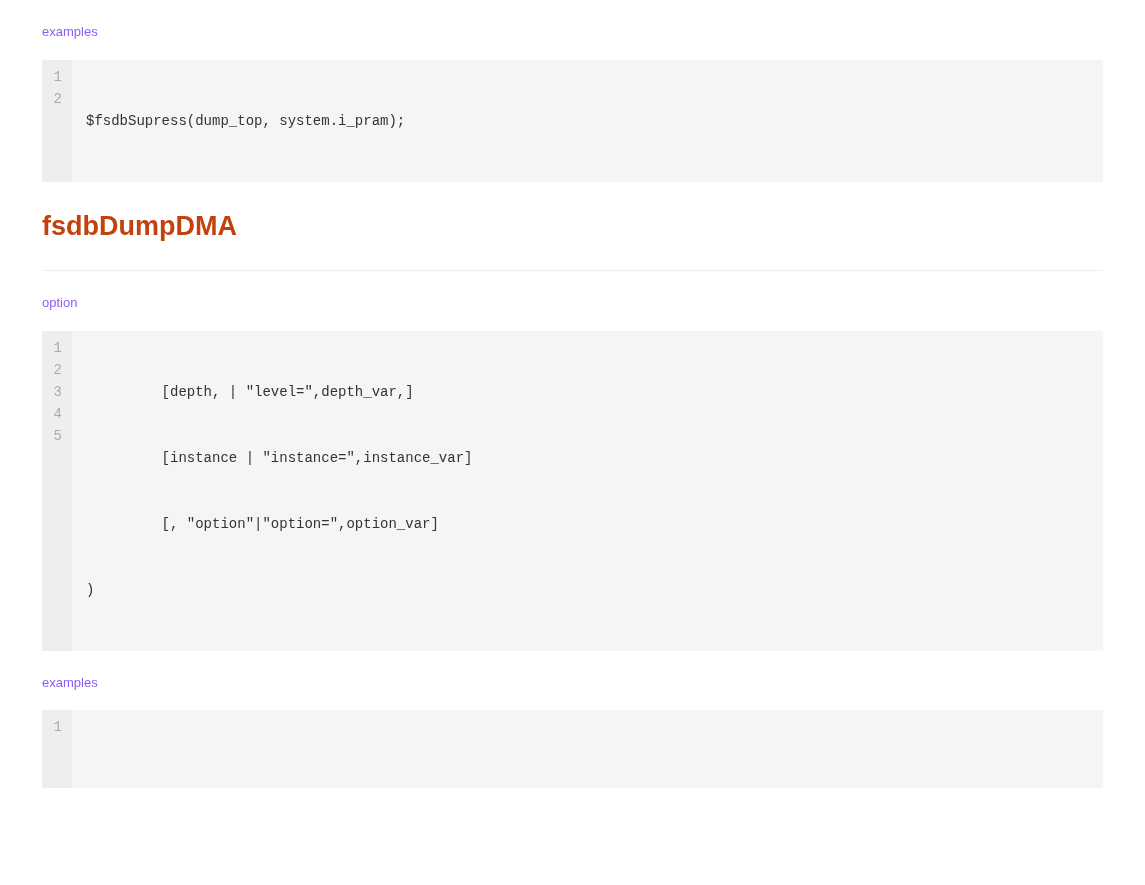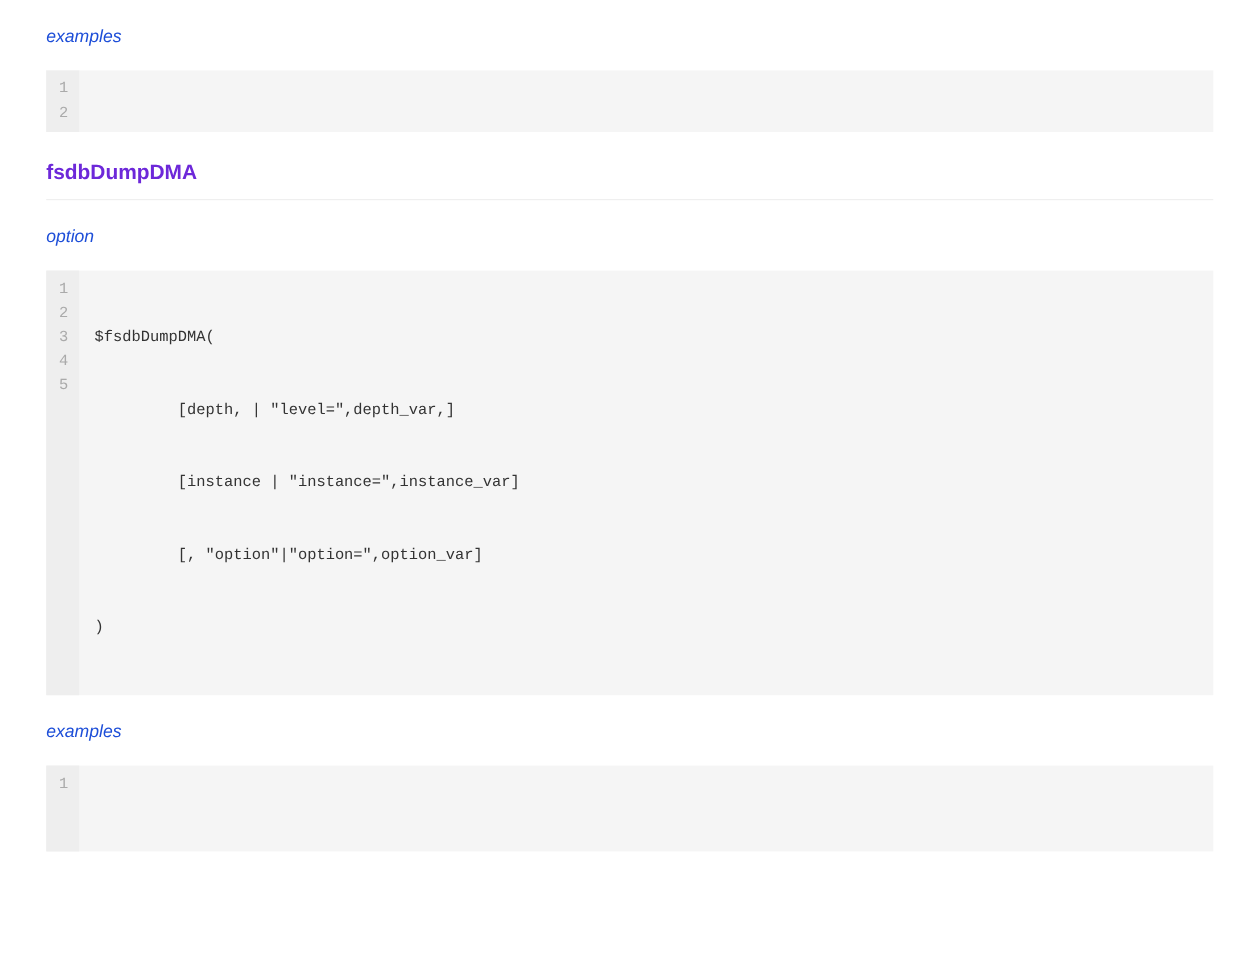--- a/index.html
+++ b/index.html
@@ -6,33 +6,32 @@
     body {
       margin: 0;
       padding: 0 42px 20px 42px;
       font-family: -apple-system, BlinkMacSystemFont, "Segoe UI", Helvetica, Arial, sans-serif;
       color: #333;
       background: #fff;
       font-size: 15px;
       line-height: 1.5;
     }
     h2.section-title {
-      font-size: 19px;
+      font-size: 27px;
       font-weight: 600;
-      color: #6d28d9;
+      color: #c2410c;
       margin: 24px 0 10px 0;
-      padding-bottom: 8px;
+      padding-bottom: 24px;
       border-bottom: 1px solid #eee;
     }
     h3.sub-heading {
-      font-size: 16px;
+      font-size: 13px;
       font-weight: 400;
-      color: #1d4ed8;
+      color: #8b5cf6;
       margin: 22px 0 18px 0;
-      font-style: italic;
     }
     .code-block {
       display: flex;
       background: #f5f5f5;
       font-family: Consolas, "Courier New", monospace;
       font-size: 14px;
       line-height: 22px;
       color: #333;
       margin: 8px 0 16px 0;
     }
@@ -57,37 +56,37 @@
 <body>
 
 <h3 class="sub-heading">examples</h3>
 
 <div class="code-block">
   <div class="code-gutter">
     <div>1</div>
     <div>2</div>
   </div>
   <div class="code-content">
+    <div>$fsdbSupress(dump_top, system.i_pram);</div>
   </div>
 </div>
 
 <h2 class="section-title">fsdbDumpDMA</h2>
 
 <h3 class="sub-heading">option</h3>
 
 <div class="code-block">
   <div class="code-gutter">
     <div>1</div>
     <div>2</div>
     <div>3</div>
     <div>4</div>
     <div>5</div>
   </div>
   <div class="code-content">
-    <div>$fsdbDumpDMA(</div>
     <div>         [depth, | "level=",depth_var,]</div>
     <div>         [instance | "instance=",instance_var]</div>
     <div>         [, "option"|"option=",option_var]</div>
     <div>)</div>
   </div>
 </div>
 
 <h3 class="sub-heading">examples</h3>
 
 <div class="code-block">

